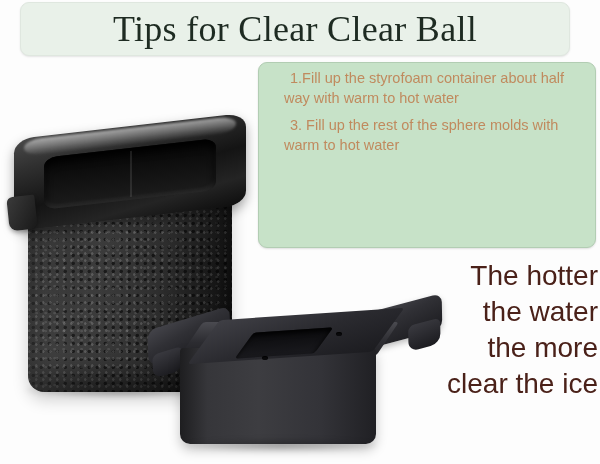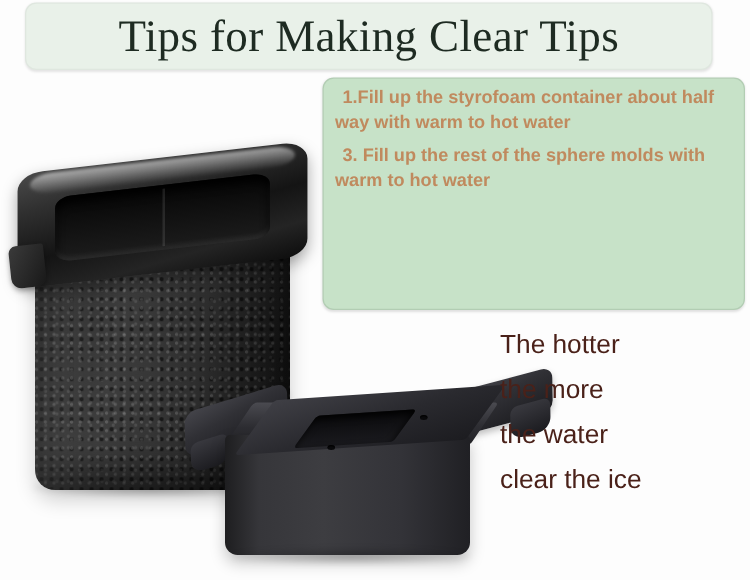--- a/index.html
+++ b/index.html
@@ -48,34 +48,33 @@
     border-radius:9px;
     box-shadow:0 1px 2px rgba(0,0,0,0.12);
     box-sizing:border-box;
     padding:6px 7px 4px 9px;
     z-index:6;
   }
   .step{
     color:#c08a5e;
     font-size:14.5px;
     line-height:19.5px;
-    margin:0 0 8px 0;
+    margin:0 0 8px 16px;
     text-indent:6px;
-    font-weight:bold;
   }
   .step:last-child{margin-bottom:0;}
 
   
   .caption{
     position:absolute;
     left:400px; top:258px;
     width:198px;
-    text-align:left;
+    text-align:right;
     color:#4a2119;
-    font-size:21px;
+    font-size:28px;
     line-height:36px;
     z-index:6;
   }
   .caption div{white-space:nowrap;}
 
   
   .cooler{
     position:absolute;
     left:14px; top:120px;
     width:232px; height:275px;
@@ -224,21 +223,21 @@
     background:radial-gradient(ellipse at 50% 50%, rgba(0,0,0,0.25) 0%, rgba(0,0,0,0.08) 55%, transparent 78%);
     filter:blur(2px);
   }
 </style>
 </head>
 <body>
 
 <div id="canvas">
 
   <div class="title-box">
-    <div class="title-text">Tips for Making Clear Tips</div>
+    <div class="title-text">Tips for Clear Clear Ball</div>
   </div>
 
   <div class="cooler">
     <div class="cooler-body"></div>
     <div class="cooler-rim">
       <div class="cooler-rim-hl"></div>
       <div class="cooler-mouth">
         <div class="cooler-mouth-divider"></div>
       </div>
     </div>
@@ -258,18 +257,18 @@
     <div class="mold-front"></div>
     <div class="mold-top-face"></div>
     <div class="mold-cavity"></div>
     <div class="mold-hole h1"></div>
     <div class="mold-hole h2"></div>
     <div class="mold-shadow"></div>
   </div>
 
   <div class="caption">
     <div>The hotter</div>
+    <div>the water</div>
     <div>the more</div>
-    <div>the water</div>
     <div>clear the ice</div>
   </div>
 
 </div>
 
 </body></html>

